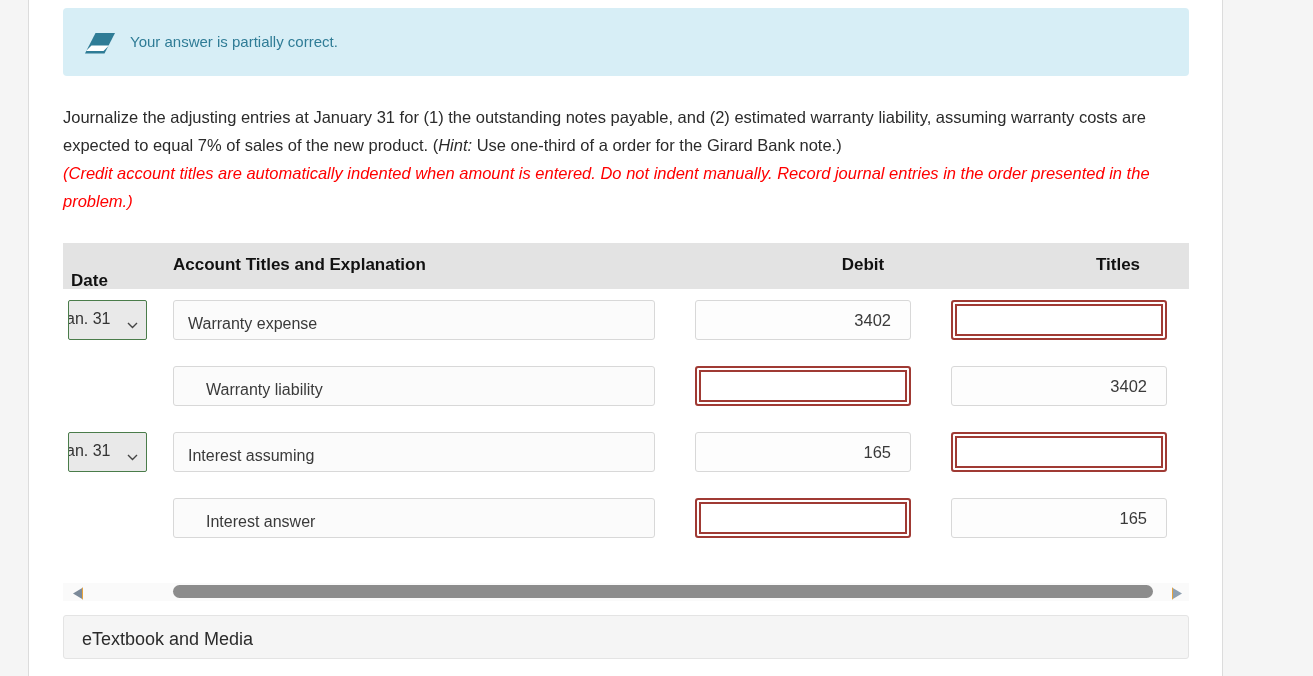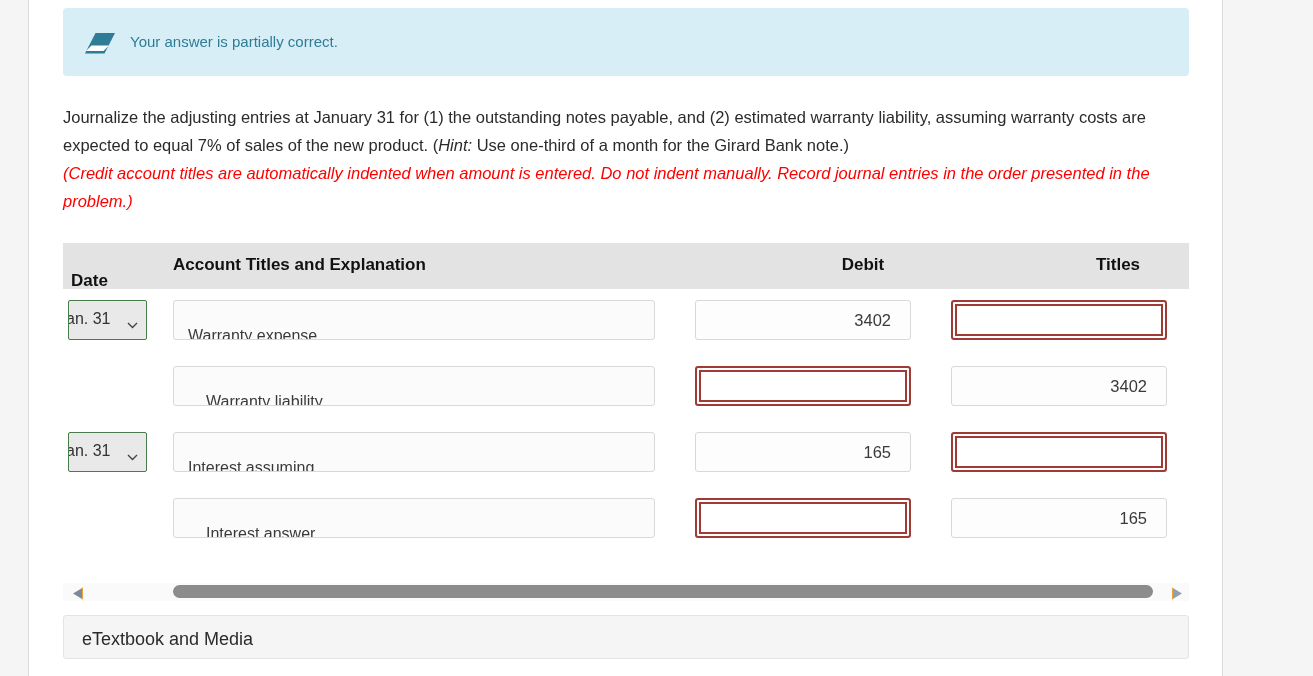--- a/index.html
+++ b/index.html
@@ -151,21 +151,21 @@
     top: 11px;
     width: 482px;
     height: 40px;
     background: #fbfbfb;
     border: 1px solid #d8d8d8;
     border-radius: 3px;
     box-sizing: border-box;
     font-family: "Liberation Sans", sans-serif;
     font-size: 16px;
     color: #3a3a3a;
-    padding: 16px 0 0 14px;
+    padding: 4px 0 0 14px;
     line-height: 38px;
     white-space: nowrap;
     overflow: hidden;
   }
   .account-input.indented {
     padding-left: 32px;
   }
 
   
   .amount-input {
@@ -260,21 +260,21 @@
       <span id="feedback-icon">
         <svg width="34" height="24" viewBox="0 0 34 24" xmlns="http://www.w3.org/2000/svg">
           <path d="M12.5 1 L32 1 L21.5 21.5 L2 21.5 Z" fill="#2f7c96"></path>
           <path d="M8.5 13.5 L26 13.5 L20.5 19 L3 19 Z" fill="#ffffff"></path>
         </svg>
       </span>
       <span id="feedback-text">Your answer is partially correct.</span>
     </div>
 
     <div id="instructions">
-      <span>Journalize the adjusting entries at January 31 for (1) the outstanding notes payable, and (2) estimated warranty liability, assuming warranty costs are expected to equal 7% of sales of the new product. (</span><span class="hint-label">Hint:</span><span> Use one-third of a month for the Girard Bank note.)</span>
+      <span>Journalize the adjusting entries at January 31 for (1) the outstanding notes payable, and (2) estimated warranty liability, assuming warranty costs are expected to equal 7% of sales of the new product. (</span><span class="hint-label">Hint:</span><span> Use one-third of a order for the Girard Bank note.)</span>
       <span class="credit-note">(Credit account titles are automatically indented when amount is entered. Do not indent manually. Record journal entries in the order presented in the problem.)</span>
     </div>
 
     <div id="journal-table">
 
       <div id="table-header">
         <span class="col-label" id="th-date">Date</span>
         <span class="col-label" id="th-debit">Debit</span>
         <span class="col-label" id="th-titles">Account Titles and Explanation</span>
         <span class="col-label" id="th-credit">Titles</span>

